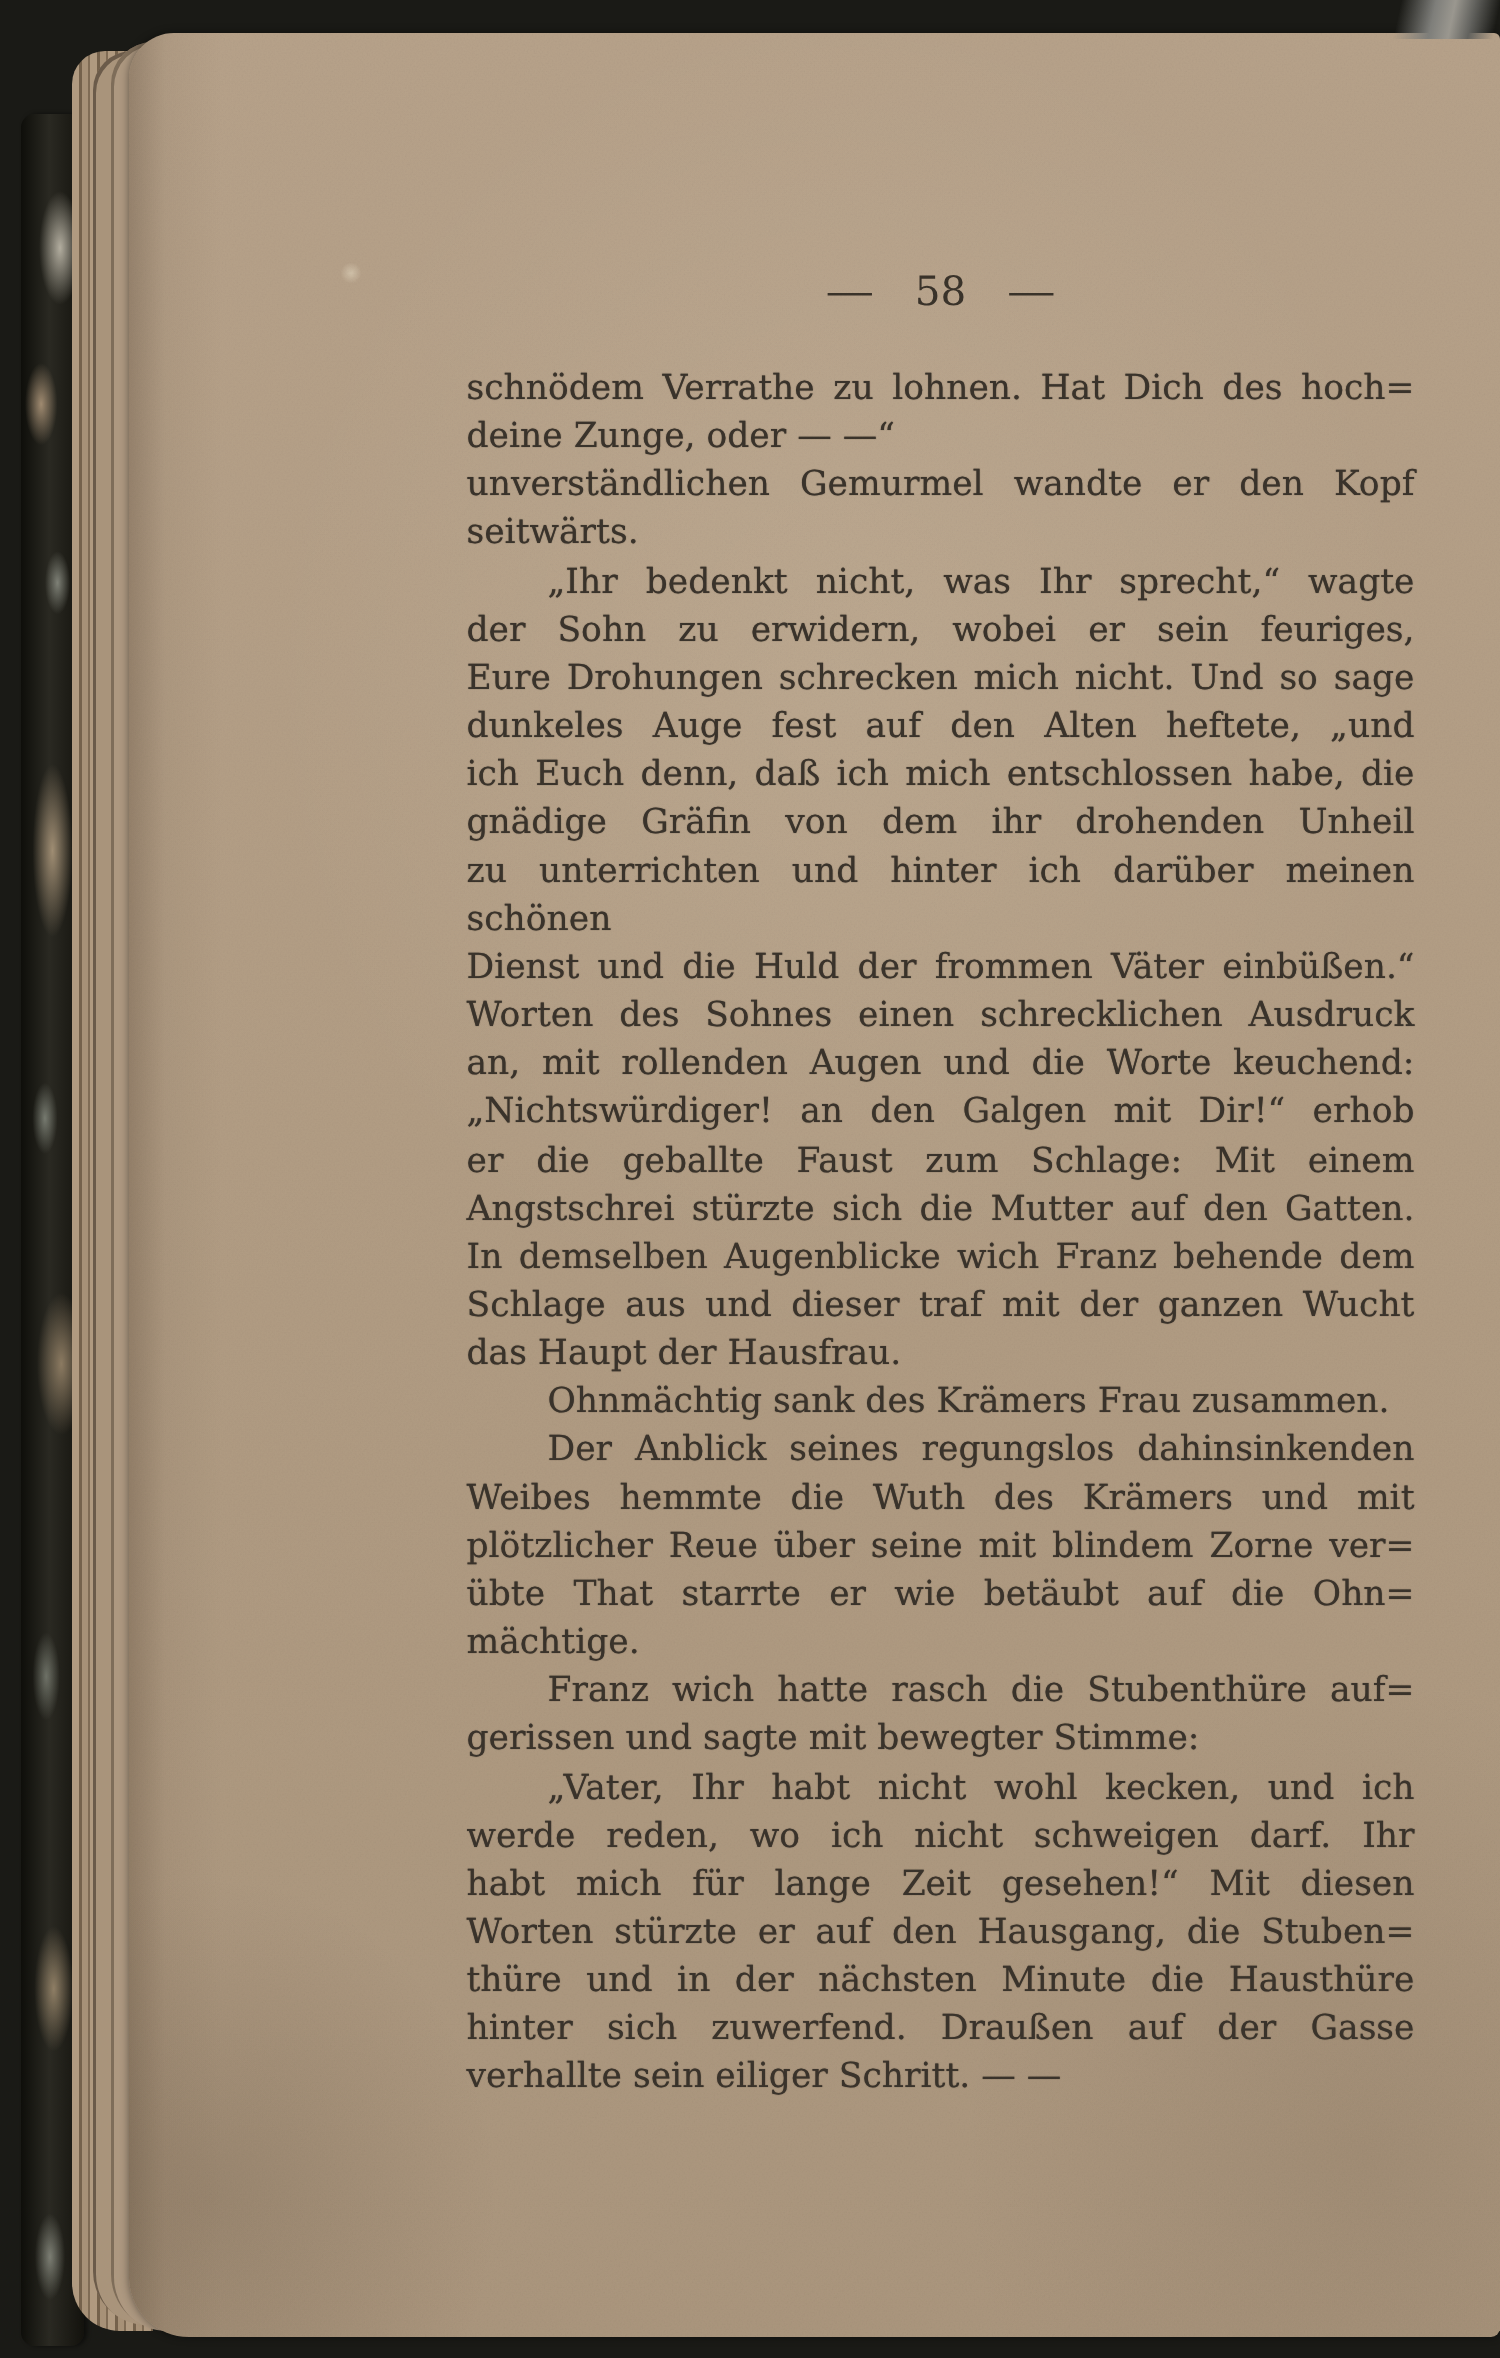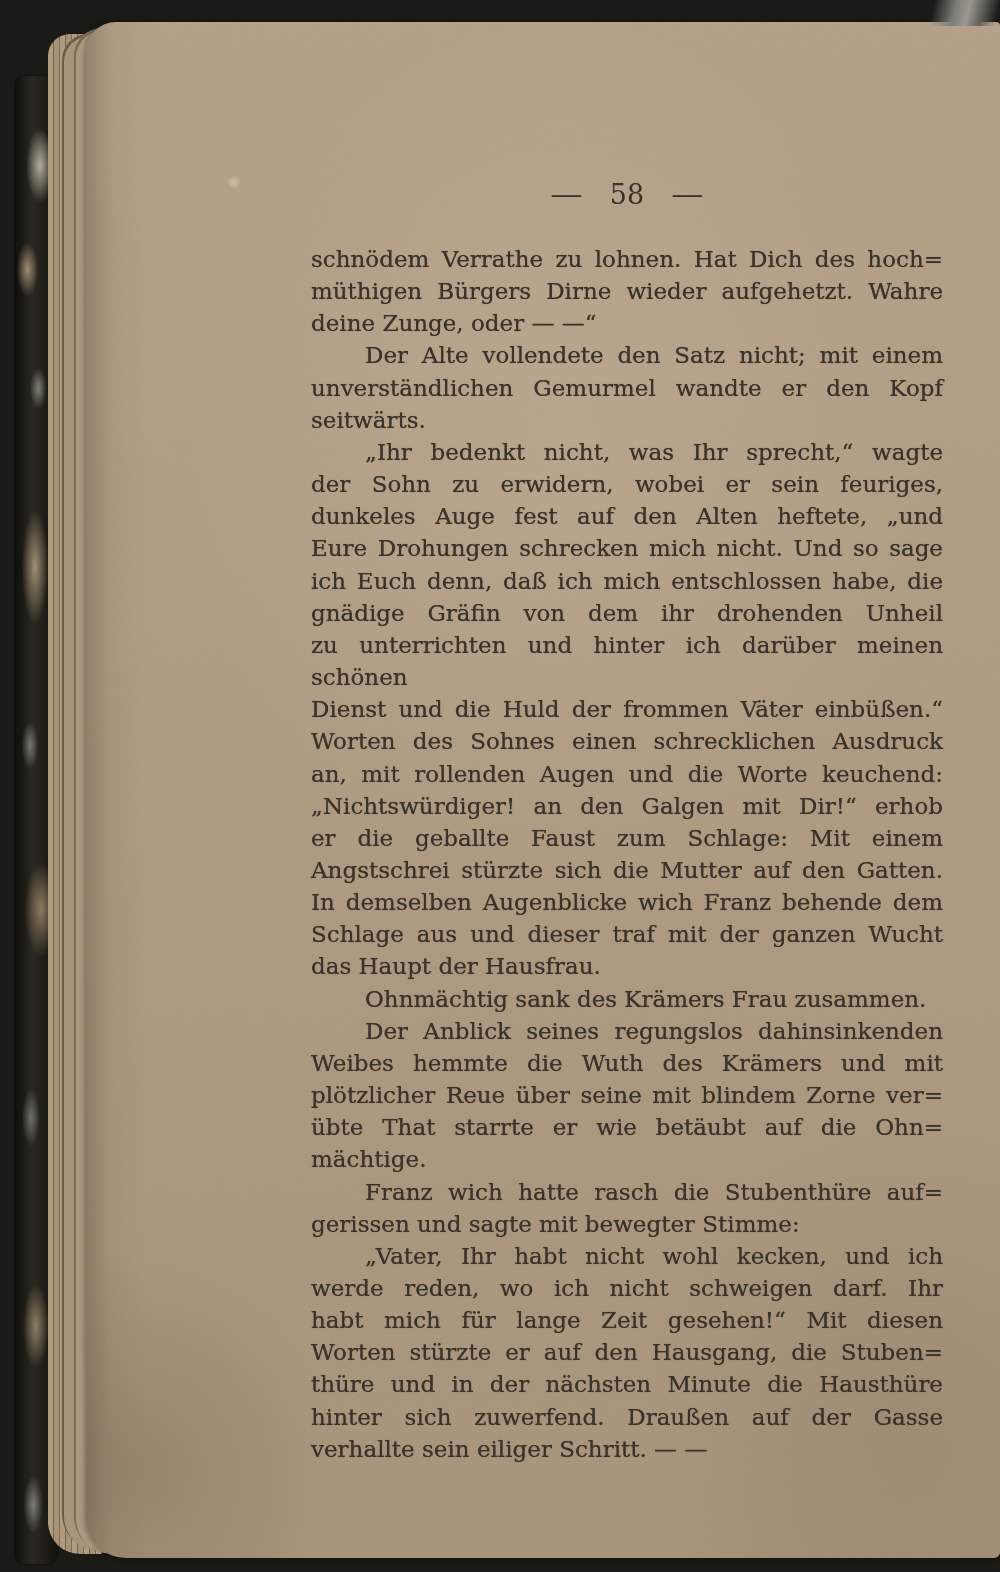--- a/index.html
+++ b/index.html
@@ -82,29 +82,27 @@
   <div class="sheet sheet2"></div>
 
   <div class="page">
     <div class="header">
       <span class="dash">—</span>
       <span class="num">58</span>
       <span class="dash">—</span>
     </div>
     <div class="text-block">
         <div class="line">schnödem Verrathe zu lohnen.  Hat Dich des hoch=</div>
-        <div class="line">müthigen Bürgers Dirne wieder aufgehetzt.  Wahre</div>
         <div class="line short">deine Zunge, oder — —“</div>
-        <div class="line indent">Der Alte vollendete den Satz nicht; mit einem</div>
         <div class="line">unverständlichen Gemurmel wandte er den Kopf</div>
         <div class="line short">seitwärts.</div>
         <div class="line indent">„Ihr bedenkt nicht, was Ihr sprecht,“ wagte</div>
         <div class="line">der Sohn zu erwidern, wobei er sein feuriges,</div>
+        <div class="line">Eure Drohungen schrecken mich nicht.  Und so sage</div>
         <div class="line">dunkeles Auge fest auf den Alten heftete, „und</div>
-        <div class="line">Eure Drohungen schrecken mich nicht.  Und so sage</div>
         <div class="line">ich Euch denn, daß ich mich entschlossen habe, die</div>
         <div class="line">gnädige Gräfin von dem ihr drohenden Unheil</div>
         <div class="line">zu unterrichten und hinter ich darüber meinen schönen</div>
         <div class="line">Dienst und die Huld der frommen Väter einbüßen.“</div>
         <div class="line">Worten des Sohnes einen schrecklichen Ausdruck</div>
         <div class="line">an, mit rollenden Augen und die Worte keuchend:</div>
         <div class="line">„Nichtswürdiger! an den Galgen mit Dir!“ erhob</div>
         <div class="line">er die geballte Faust zum Schlage:  Mit einem</div>
         <div class="line">Angstschrei stürzte sich die Mutter auf den Gatten.</div>
         <div class="line">In demselben Augenblicke wich Franz behende dem</div>

